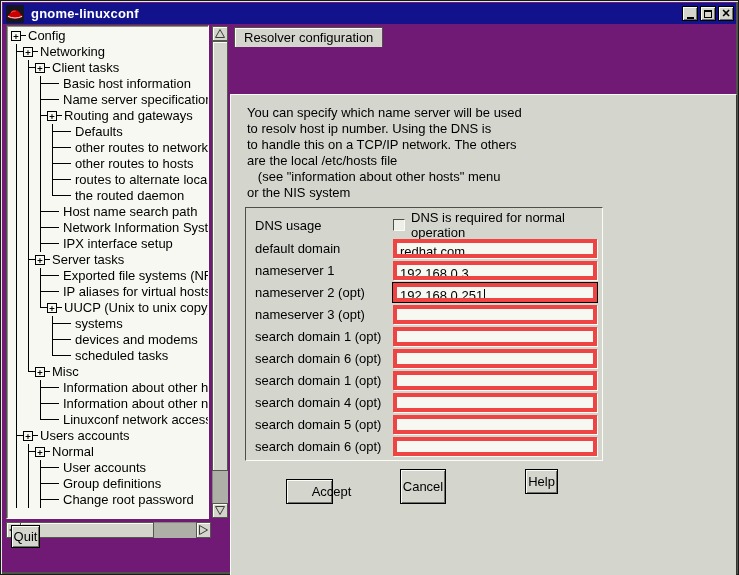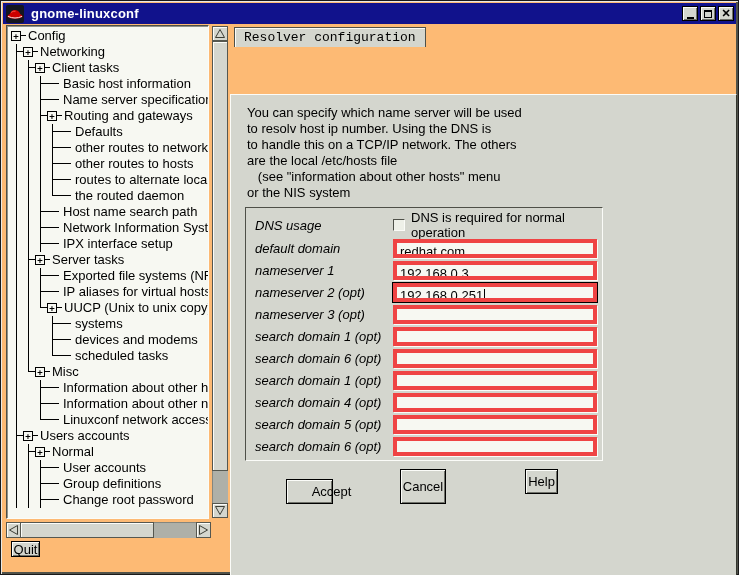--- a/index.html
+++ b/index.html
@@ -1,19 +1,19 @@
 <!DOCTYPE html>
 <html><head>
 <meta charset="utf-8">
 <style>
   * { margin:0; padding:0; box-sizing:border-box; }
   html,body { width:739px; height:575px; background:#808080; overflow:hidden; }
   body { font-family:"Liberation Sans", sans-serif; color:#000; }
 
-  .window { position:relative; width:739px; height:575px; background:#fdba74;
+  .window { position:relative; width:739px; height:575px; background:#701a75;
             border:1px solid #1a1a1a;
             box-shadow: inset 1px 1px 0 #e9eae5, inset -2px -2px 0 #50524a; }
 
   
   .titlebar { position:absolute; left:2px; top:2px; right:2px; height:21px;
               background:#11128c; display:flex; align-items:center; }
   .app-icon { width:18px; height:18px; margin-left:3px; display:inline-block; }
   .title { color:#fff; font-weight:bold; font-size:13px; margin-left:7px; letter-spacing:.2px; }
   .winbtns { margin-left:auto; margin-right:2px; display:flex; gap:2px; }
   .wbtn { width:16px; height:15px; background:#d4d6ce; border:1px solid #000;
@@ -62,46 +62,46 @@
   .hscroll .arrow { position:absolute; top:0; width:15px; height:16px; background:#d4d6ce;
                     border:1px solid #55574f; box-shadow: inset 1px 1px 0 #fbfcf8;
                     display:flex; align-items:center; justify-content:center; }
   .hscroll .left { left:0; } .hscroll .right { right:0; }
   .hthumb { position:absolute; left:14px; top:0; width:134px; height:16px; background:#d4d6ce;
             border:1px solid #55574f; box-shadow: inset 1px 1px 0 #fbfcf8; }
 
   
   .tab { position:absolute; left:233px; top:26px; height:20px; padding:2px 9px 0 9px;
          background:#d4d6ce; border:1px solid #4e5048; border-bottom:none;
-         box-shadow: inset 1px 1px 0 #fbfcf8; font-size:13px; z-index:3;font-family:Liberation Mono, monospace; }
+         box-shadow: inset 1px 1px 0 #fbfcf8; font-size:13px; z-index:3; }
   .page { position:absolute; left:229px; top:45px; width:507px; height:490px;
           background:#d4d6ce; border:1px solid; border-color:#fbfcf8 #33352e #33352e #fbfcf8; z-index:1;margin-top:48px; }
 
   .desc { position:absolute; left:16px; top:10px; font-size:13px; line-height:16px; }
   .desc div { white-space:pre; }
 
   .frame { position:absolute; left:14px; top:112px; width:358px; height:254px;
            padding:7px 0 0 9px; }
   .form-row { display:flex; align-items:center; height:22px; }
   .form-row.cb { height:20px; margin-bottom:2px; }
-  .flabel { width:138px; flex:none; font-size:13px;font-style:italic; }
+  .flabel { width:138px; flex:none; font-size:13px; }
   .entry { width:204px; height:19px; background:#f7f8f2; border:4px solid #ef4444;
            box-shadow: 1px 1px 0 #fbfcf8; font-size:13px; line-height:17px;
            padding-left:3px; white-space:nowrap; overflow:hidden; }
   .entry.focused { box-shadow: 0 0 0 1px #000; }
   .caret { display:inline-block; width:1px; height:12px; background:#000;
            vertical-align:-1px; margin-left:1px; }
   .checkbox { width:12px; height:12px; background:#eef0e8; flex:none;
               border:1px solid; border-color:#4e5048 #fbfcf8 #fbfcf8 #4e5048; }
   .cb-label { font-size:13px; margin-left:6px; }
 
   .accept-btn { position:absolute; left:55px; top:384px; width:47px; height:25px;padding-left:44px; }
   .cancel-btn { position:absolute; left:169px; top:374px; width:46px; height:35px; }
   .help-btn   { position:absolute; left:294px; top:374px; width:33px; height:25px; }
-  .quit-btn   { position:absolute; left:10px; top:540px; width:29px; height:16px; }
+  .quit-btn   { position:absolute; left:10px; top:524px; width:29px; height:23px; }
 
   svg { display:block; }
 </style>
 </head>
 <body>
 
 <div class="window">
 
   <div class="titlebar">
     <span class="app-icon">

